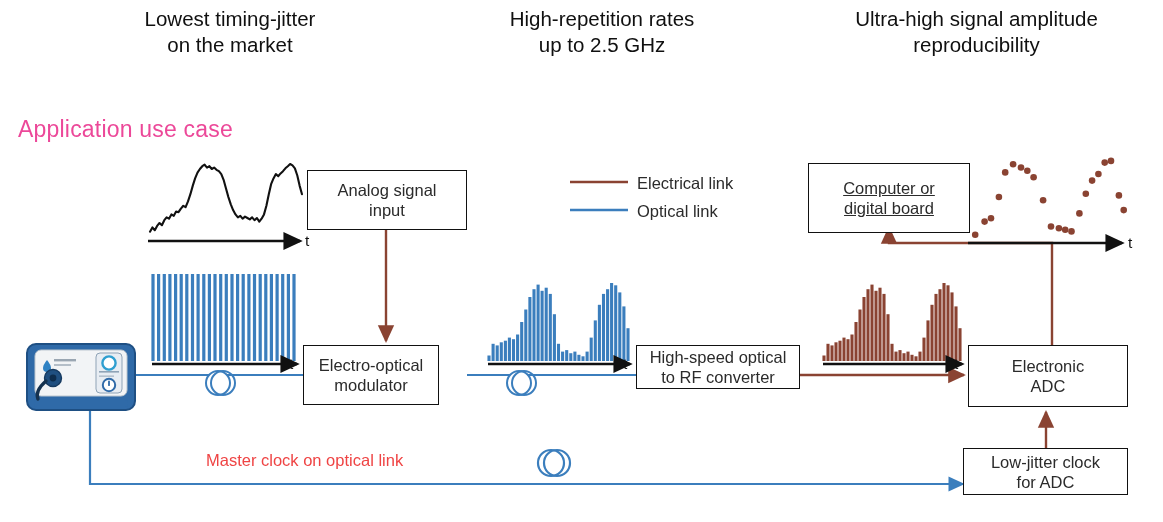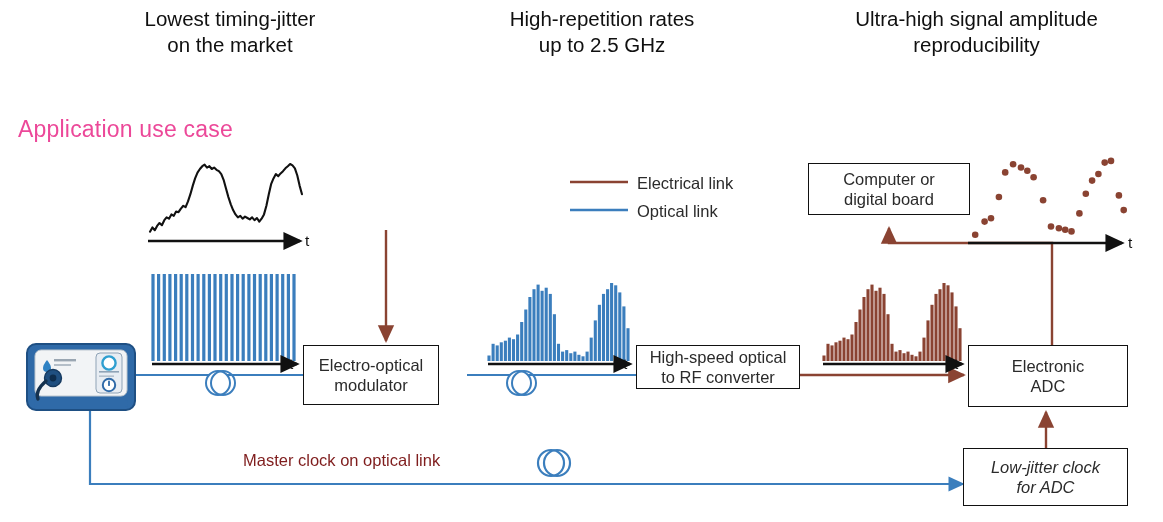--- a/index.html
+++ b/index.html
@@ -53,23 +53,23 @@
     font-size: 16.5px;
     line-height: 20px;
     color: #2b2b2b;
     white-space: pre-line;
     z-index: 6;
   }
 
   #box-analog    { left: 307px; top: 170px; width: 160px; height: 60px; }
   #box-eom       { left: 303px; top: 345px; width: 136px; height: 60px; }
   #box-conv      { left: 636px; top: 345px; width: 164px; height: 44px; }
-  #box-computer  { left: 808px; top: 163px; width: 162px; height: 52px; }
+  #box-computer  { left: 808px; top: 163px; width: 162px; height: 70px; text-decoration: underline; }
   #box-adc       { left: 968px; top: 345px; width: 160px; height: 62px; }
-  #box-clock     { left: 963px; top: 448px; width: 165px; height: 58px; font-style: italic; }
+  #box-clock     { left: 963px; top: 448px; width: 165px; height: 47px; }
 
   .axis-t {
     position: absolute;
     font-size: 15.5px;
     color: #111;
     z-index: 7;
   }
 
   .legend-label {
     position: absolute;
@@ -78,23 +78,22 @@
     z-index: 7;
   }
   #leg0 { left: 637px; top: 174px; }
   #leg1 { left: 637px; top: 202px; text-align: right; }
 
   #masterclock-label {
     position: absolute;
     left: 206px;
     top: 451px;
     font-size: 16.5px;
-    color: #7f1d1d;
+    color: #ef4444;
     z-index: 7;
-    margin-left: 37px;
   }
 
   svg.layer {
     position: absolute;
     left: 0;
     top: 0;
     width: 1163px;
     height: 522px;
     overflow: visible;
   }
@@ -344,20 +343,22 @@
         <rect x="96" y="353" width="26" height="40" rx="4" fill="#e8edf3" stroke="#8fa3b6" stroke-width="1"></rect>
         <circle cx="109" cy="363" r="6.6" fill="#ffffff" stroke="#2f9fd0" stroke-width="2.4"></circle>
         <rect x="99" y="371" width="20" height="1.6" fill="#8fa3b6"></rect>
         <rect x="99" y="375.5" width="15" height="1.3" fill="#a8b6c4"></rect>
         <circle cx="109" cy="385" r="6.2" fill="#ffffff" stroke="#2f6aa8" stroke-width="2"></circle>
         <path d="M109,381.4 L109,385.2" stroke="#2f6aa8" stroke-width="1.8" stroke-linecap="round"></path>
       </g>
     </g>
   </svg>
 
+  <div class="box" id="box-analog">Analog signal
+input</div>
   <div class="box" id="box-eom">Electro-optical
 modulator</div>
   <div class="box" id="box-conv">High-speed optical
 to RF converter</div>
   <div class="box" id="box-computer">Computer or
 digital board</div>
   <div class="box" id="box-adc">Electronic
 ADC</div>
   <div class="box" id="box-clock">Low-jitter clock
 for ADC</div>

